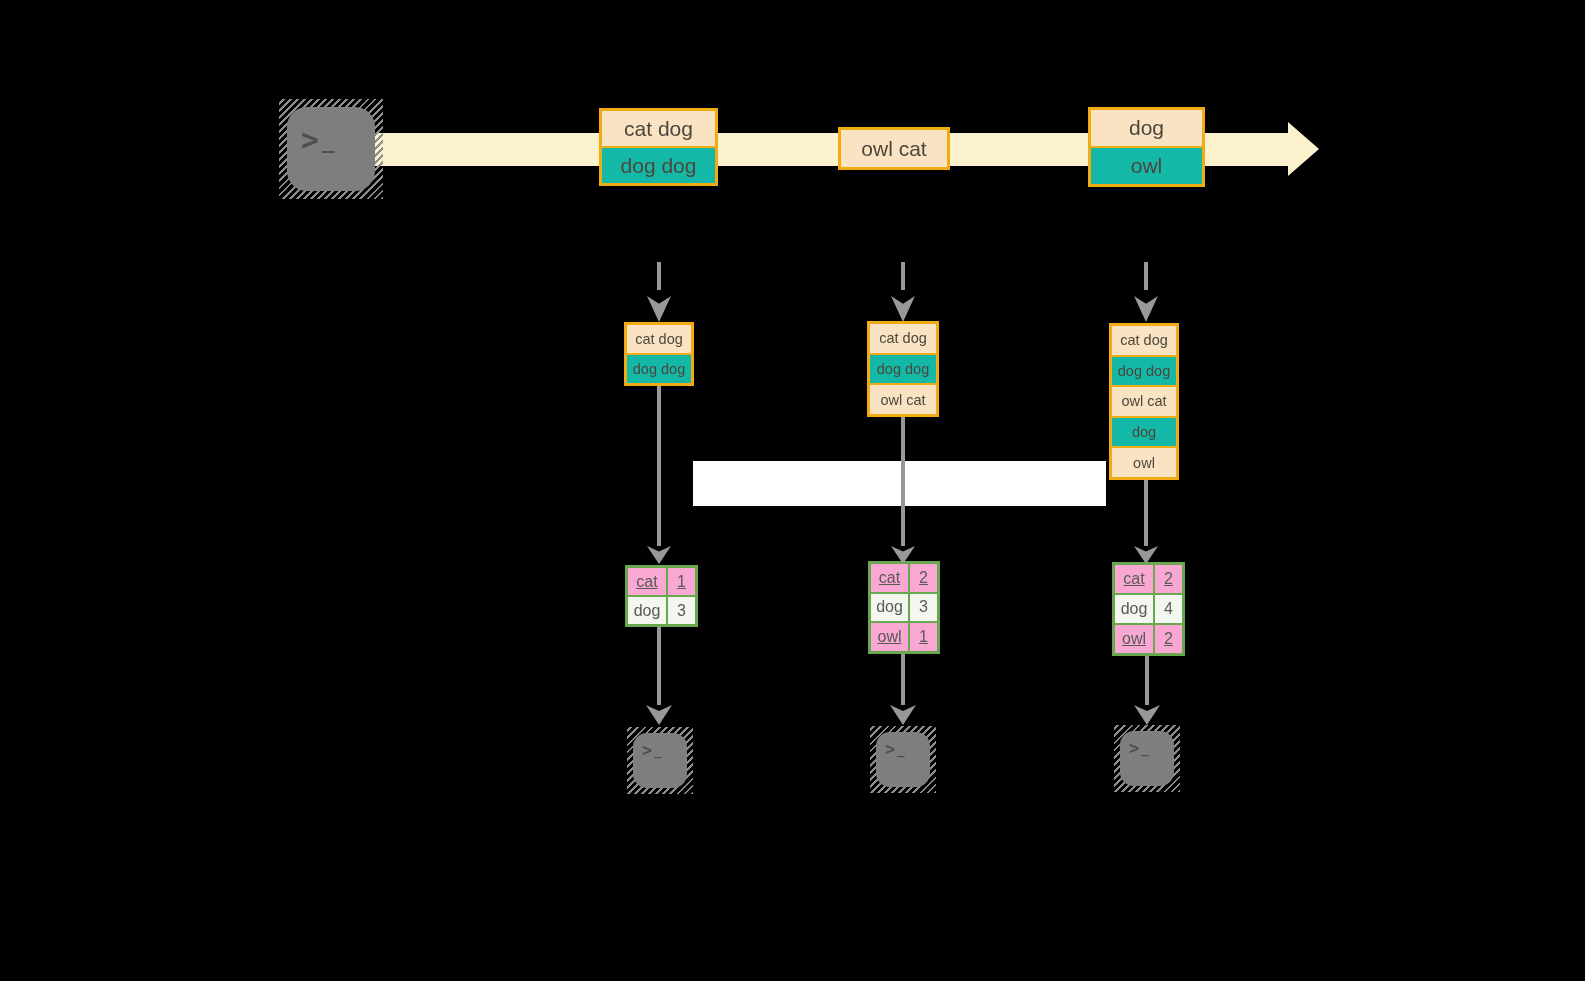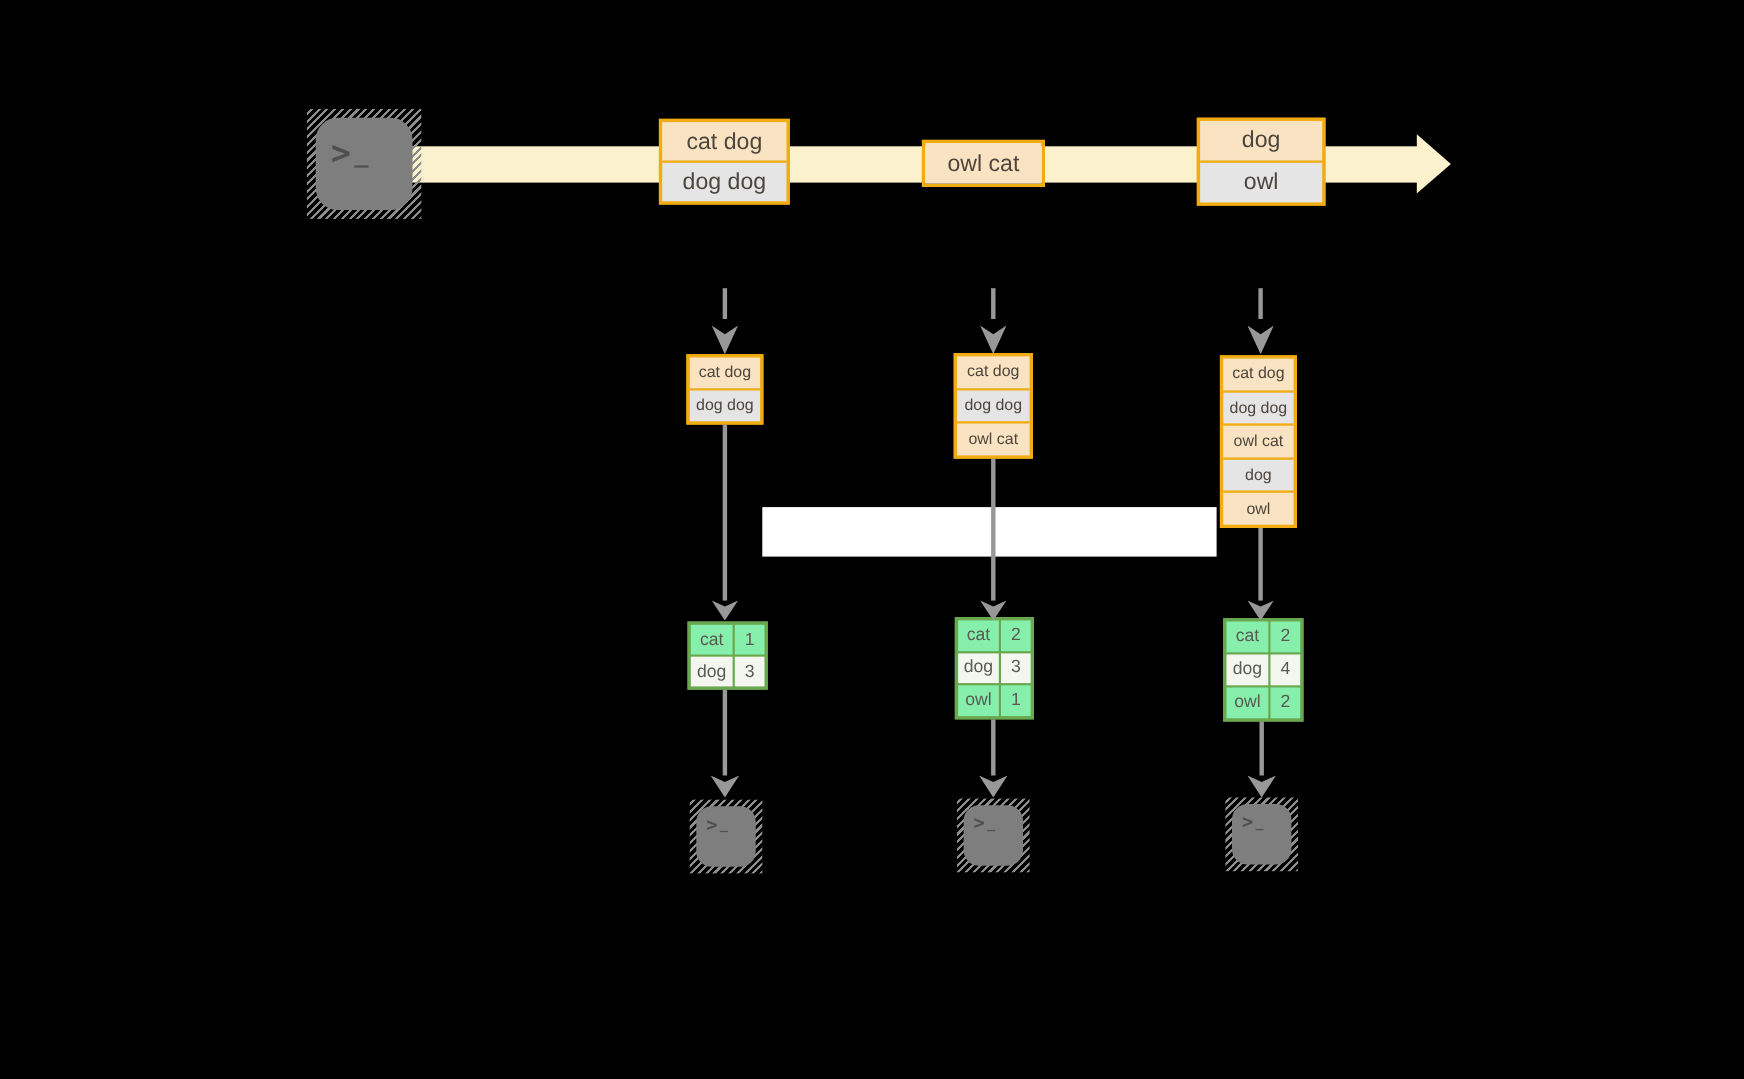--- a/index.html
+++ b/index.html
@@ -20,35 +20,35 @@
   .term.small .term-inner{inset:6px;border-radius:14px;}
   .glyph{position:absolute;color:#4f4f4f;font-family:"DejaVu Sans Mono","Liberation Mono",monospace;font-weight:700;line-height:1;}
   .term.big .glyph{left:14px;top:18px;font-size:30px;letter-spacing:3px;}
   .term.small .glyph{left:9px;top:9px;font-size:17px;letter-spacing:2px;}
   .glyph .us{font-size:.72em;vertical-align:0.08em;}
   
   .obox{position:absolute;border:3px solid #f0ac12;display:flex;flex-direction:column;box-sizing:border-box;background:#f0ac12;}
   .ocell{flex:1;display:flex;align-items:center;justify-content:center;color:#4c463d;}
   .ocell + .ocell{border-top:2px solid #f0ac12;}
   .ocell.peach{background:#fae3c2;}
-  .ocell.cream{background:#e5e5e5;}
+  .ocell.cream{background:#14b8a6;}
   .batch .ocell{font-size:21px;}
   .state .ocell{font-size:14.5px;}
   
   .stem{position:absolute;background:#989898;}
   .ahead{position:absolute;background:#989898;clip-path:polygon(0 0,50% 30%,100% 0,50% 100%);}
   
   .wc-bg{position:absolute;left:693px;top:461px;width:413px;height:45px;background:#ffffff;z-index:2;}
   .wc-text{position:absolute;left:693px;top:461px;width:413px;height:45px;z-index:4;
     display:flex;align-items:center;justify-content:center;font-size:33px;font-weight:300;color:#161616;letter-spacing:0.5px;}
   .zline{z-index:3;}
   
   .gtable{position:absolute;box-sizing:border-box;border:3px solid #6aa84f;background:#6aa84f;display:grid;gap:2px;grid-template-columns:1fr 27px;}
   .gcell{display:flex;align-items:center;justify-content:center;font-size:16px;color:#5a5a55;}
-  .gcell.ga{background:#86efac;}
+  .gcell.ga{background:#f9a8d4;text-decoration:underline;}
   .gcell.gb{background:#f4f7f0;}
 </style>
 </head>
 <body>
 
 <div class="canvas">
 
   <div class="band"></div>
   <div class="band-head"></div>
 

